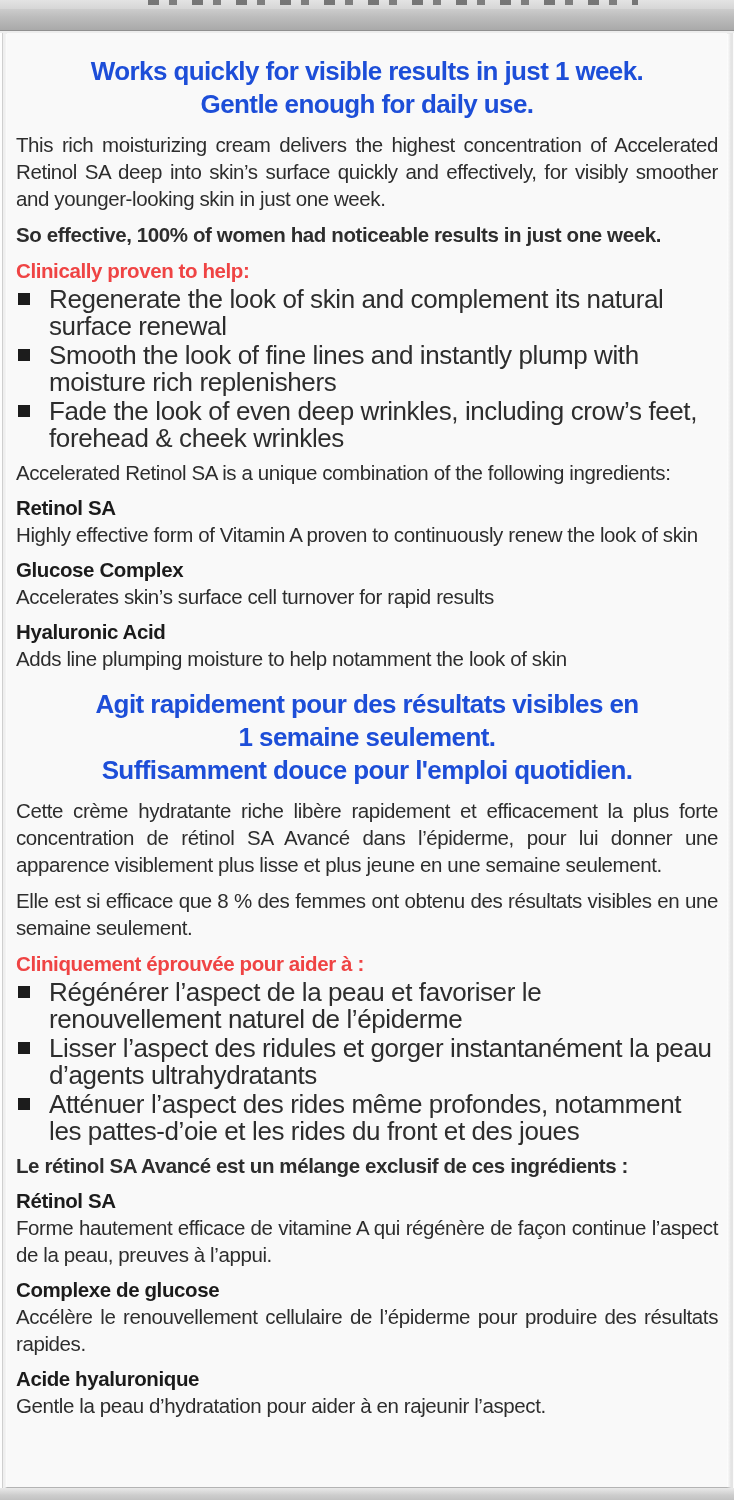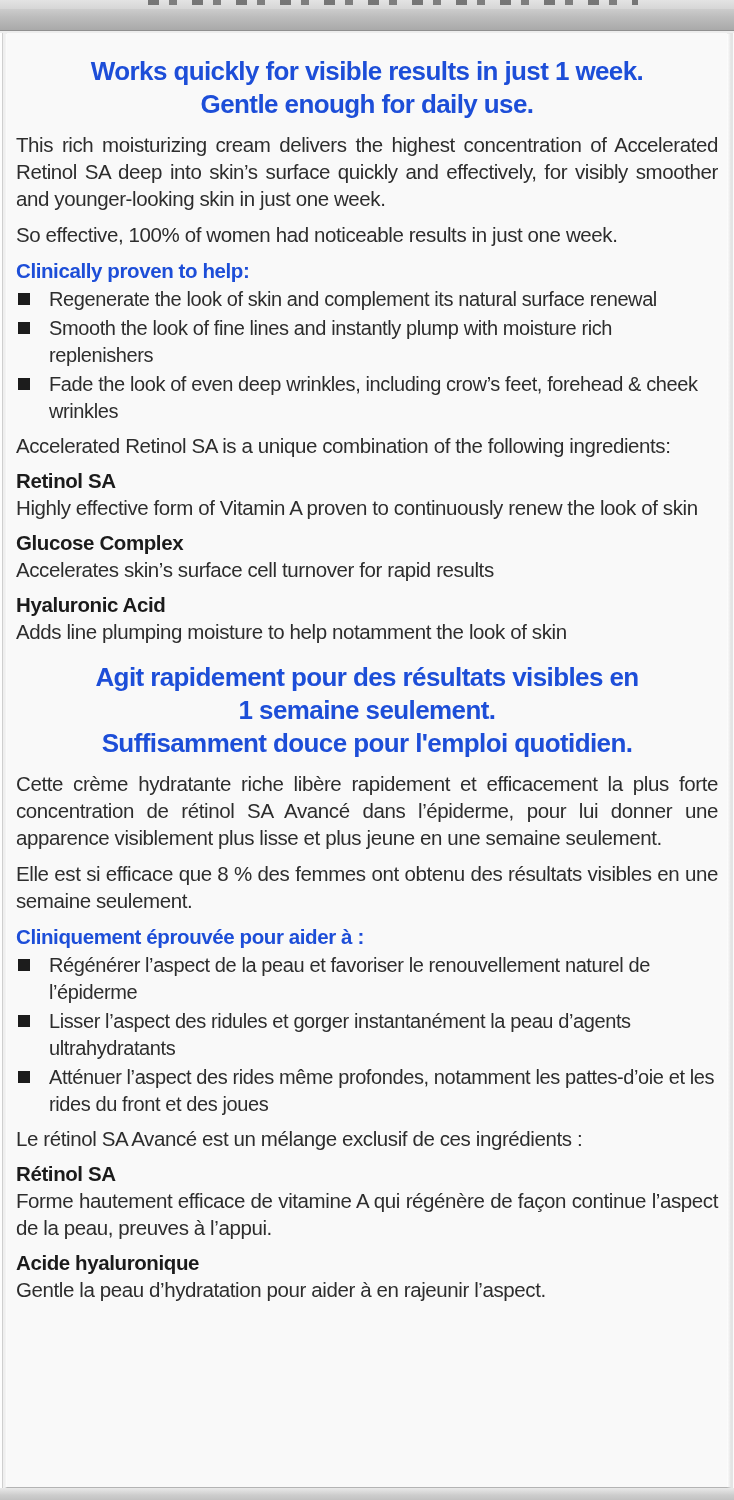--- a/index.html
+++ b/index.html
@@ -65,34 +65,34 @@
     margin: 0;
   }
   .headline-block { margin: 2px 0 10px 0; }
 
   p.body {
     font-size: 20.5px; line-height: 27px;
     letter-spacing: -0.4px;
     text-align: justify;
     margin: 0 0 9px 0;
   }
-  p.oneline { text-align: left; }
+  p.oneline { text-align: left; font-weight: bold; }
 
   .subhead {
     font-size: 20.5px; line-height: 27px;
-    font-weight: bold; color: #1d4ed8;
+    font-weight: bold; color: #ef4444;
     letter-spacing: -0.4px;
     margin: 0 0 2px 0;
   }
 
   ul.bullets { list-style: none; margin: 0 0 7px 0; padding: 0; }
   ul.bullets li {
     position: relative;
     padding-left: 33px;
-    font-size: 20px; line-height: 27px;
+    font-size: 26px; line-height: 27px;
     letter-spacing: -0.4px;
     margin: 0 0 2px 0;
     text-align: left;
   }
   .sq {
     position: absolute; left: 2px; top: 7px;
     width: 12px; height: 12px;
     background: #1c1c1c;
   }
 
@@ -199,20 +199,24 @@
       </li>
     </ul>
 
     <p class="body oneline">Le rétinol SA Avancé est un mélange exclusif de ces ingrédients :</p>
 
     <div class="ingredient">
       <div class="ing-name">Rétinol SA</div>
       <div class="ing-desc">Forme hautement efficace de vitamine A qui régénère de façon continue l’aspect de la peau, preuves à l’appui.</div>
     </div>
     <div class="ingredient">
+      <div class="ing-name">Complexe de glucose</div>
+      <div class="ing-desc">Accélère le renouvellement cellulaire de l’épiderme pour produire des résultats rapides.</div>
+    </div>
+    <div class="ingredient">
       <div class="ing-name">Acide hyaluronique</div>
       <div class="ing-desc">Gentle la peau d’hydratation pour aider à en rajeunir l’aspect.</div>
     </div>
   </section>
 
 </main>
 
 <div class="flap-bottom"></div>
 
 </body></html>

